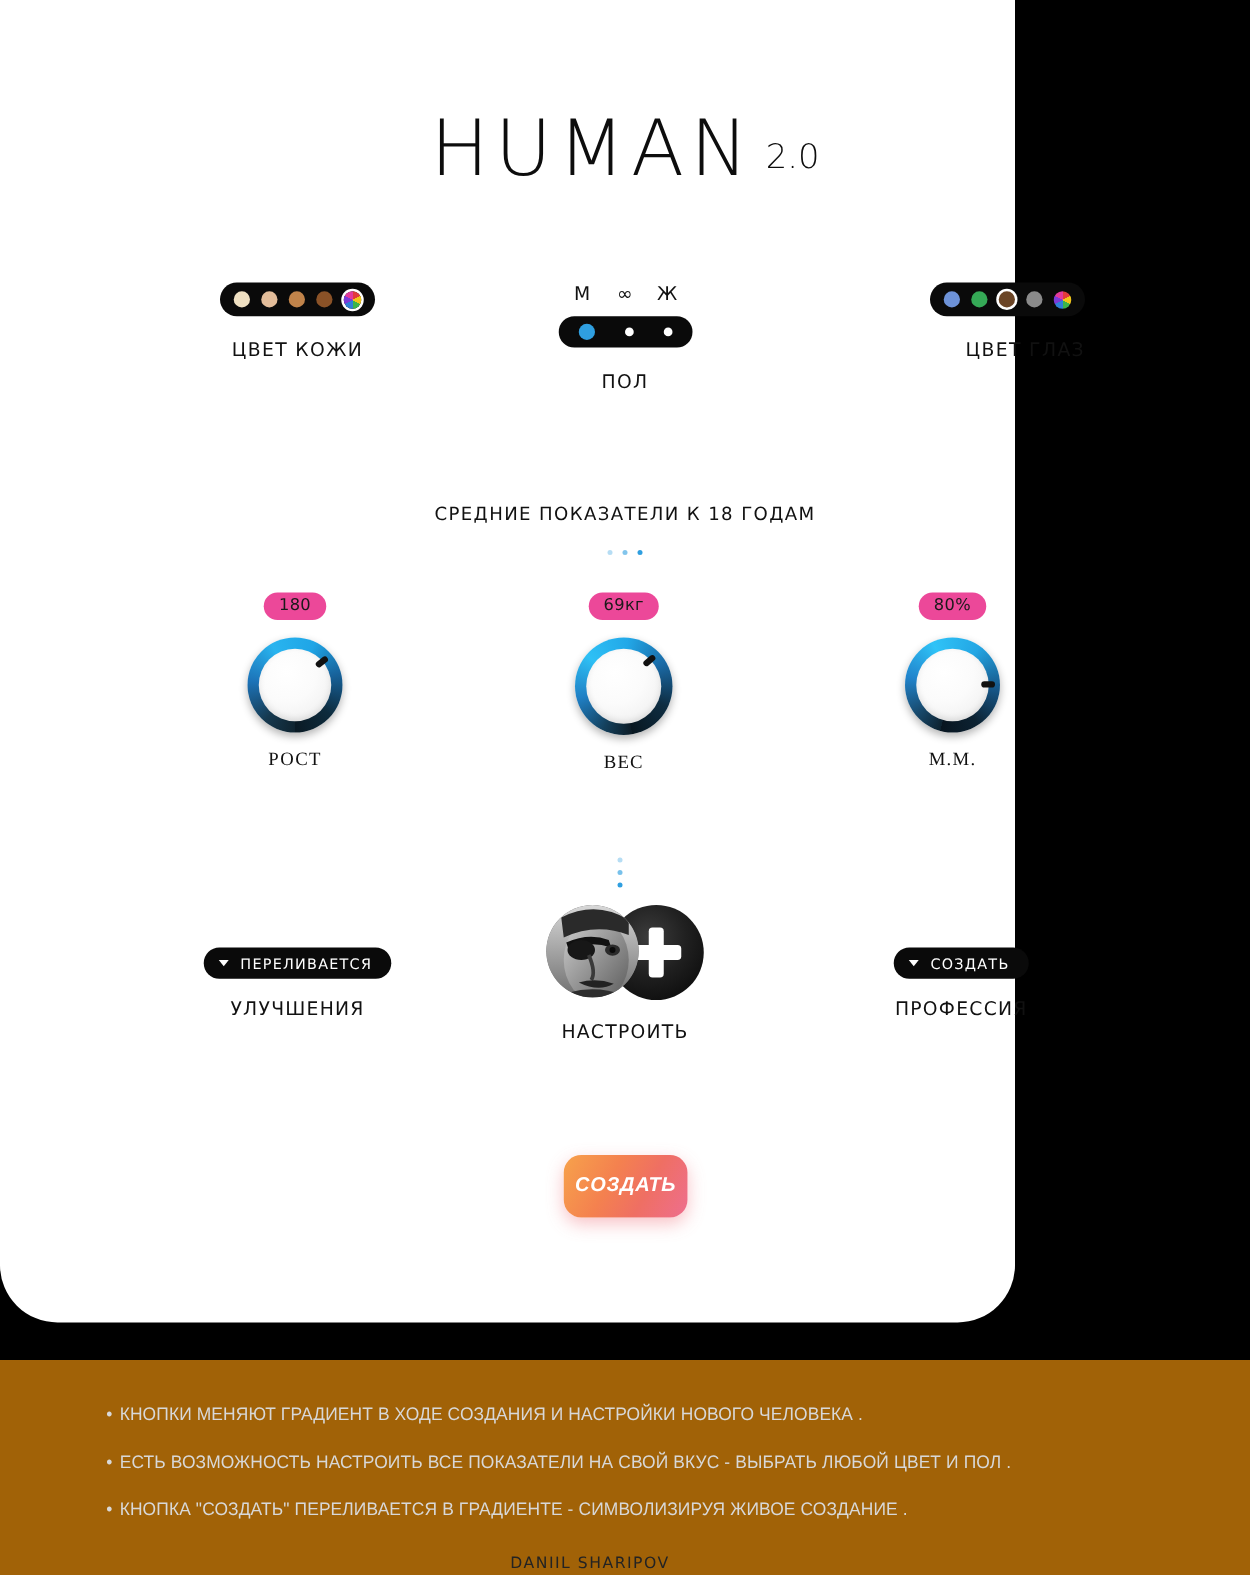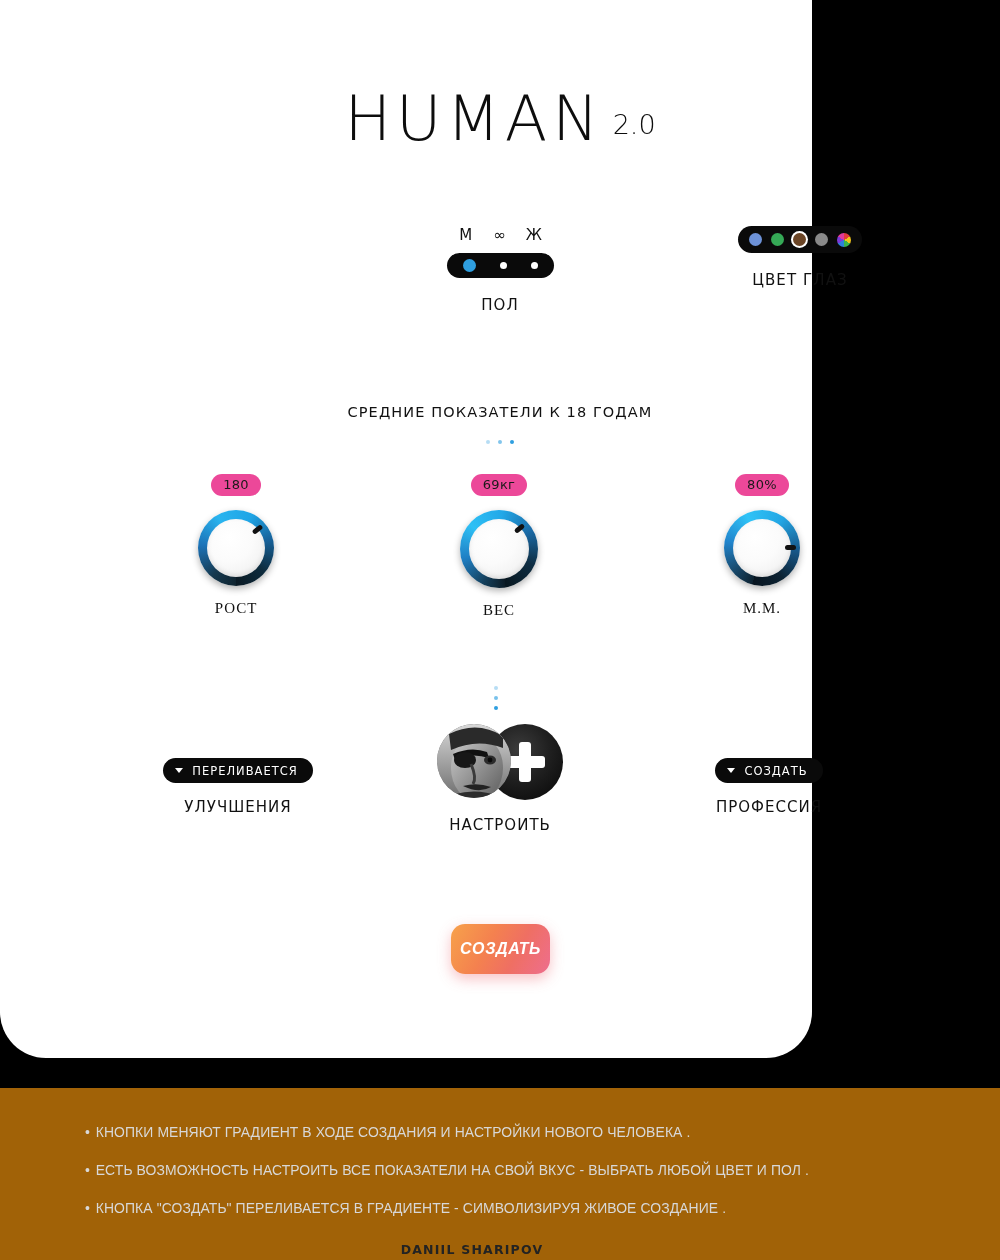--- a/index.html
+++ b/index.html
@@ -40,21 +40,21 @@
     margin-left: 9px;
     position: relative; top: -6px;
     font-family: "DejaVu Sans", sans-serif;
   }
 
   
   .sel-row { position: absolute; top: 226px; left: 0; width: 1000px; height: 100px; }
   .sel-col { position: absolute; text-align: center; }
   .sel-skin { left: 138px; width: 200px; }
   .sel-gender { left: 400px; width: 200px; }
-  .sel-eyes  { left: 700px; width: 200px; }
+  .sel-eyes  { left: 668px; width: 200px; text-align: right; }
 
   .gender-letters {
     display: flex; justify-content: center;
     gap: 0px; margin-bottom: 9px;
   }
   .gender-letters span {
     width: 34px;
     font-size: 15px;
     color: #111;
     letter-spacing: .5px;
@@ -284,34 +284,43 @@
     transform-origin: left center;
   }
   .bullet .bl { color: #d8d8d8; margin-right: 6px; }
   .signature {
     position: absolute; top: 154px; left: 0; width: 944px;
     text-align: center;
     color: #232323;
     font-size: 12.5px;
     letter-spacing: 1.2px;
     font-family: "DejaVu Sans", sans-serif;
-    font-weight: bold;
   }
 </style>
 </head>
 <body>
 
 <div class="card">
 
   <div class="title-wrap">
     <span class="title-main">HUMAN</span><span class="title-ver">2.0</span>
   </div>
 
   <div class="sel-row">
 
+    <div class="sel-col sel-skin">
+      <div class="pill">
+        <span class="dot" style="background:#efe0c2"></span>
+        <span class="dot" style="background:#e3bd9a"></span>
+        <span class="dot" style="background:#c0834a"></span>
+        <span class="dot" style="background:#8a5227"></span>
+        <span class="wheel boxed"></span>
+      </div>
+      <div class="sel-label">ЦВЕТ КОЖИ</div>
+    </div>
 
     <div class="sel-col sel-gender">
       <div class="gender-letters">
         <span>М</span>
         <span>∞</span>
         <span>Ж</span>
       </div>
       <div class="pill gender">
         <span class="dot" style="background:#2f9fe0"></span>
         <span class="dot sm" style="background:#fff"></span>

